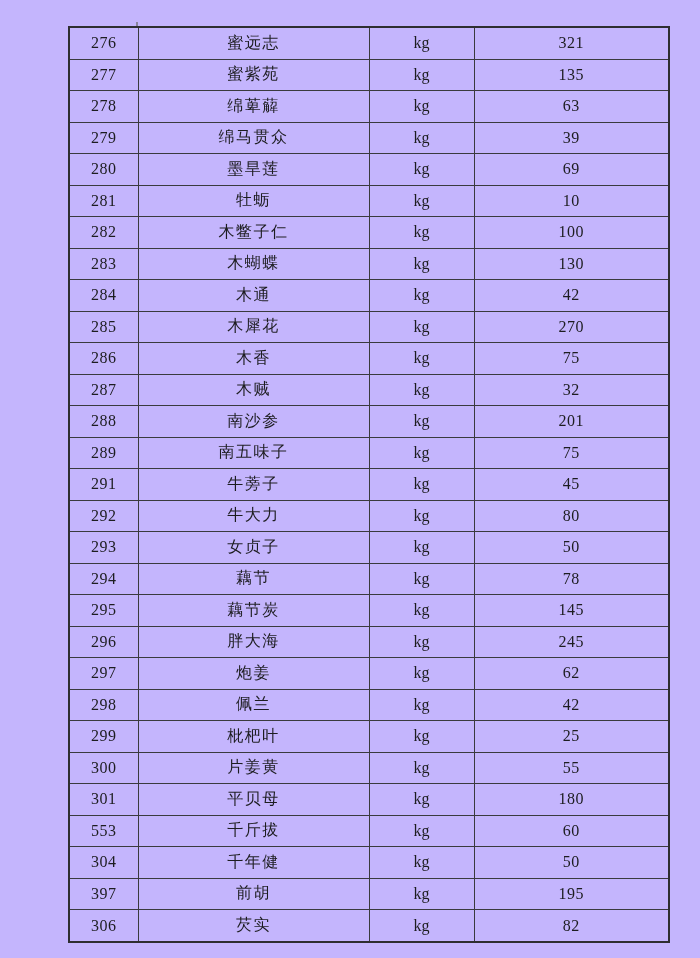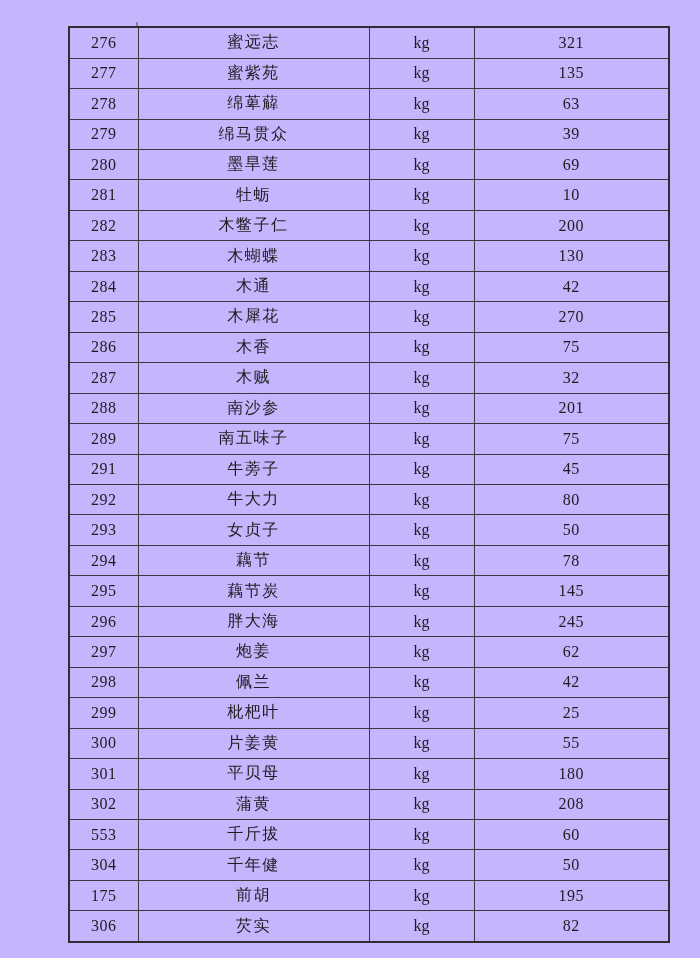--- a/index.html
+++ b/index.html
@@ -112,21 +112,21 @@
         <tr>
           <td class="cell-no">281</td>
           <td class="cell-name">牡蛎</td>
           <td class="cell-unit">kg</td>
           <td class="cell-qty">10</td>
         </tr>
         <tr>
           <td class="cell-no">282</td>
           <td class="cell-name">木鳖子仁</td>
           <td class="cell-unit">kg</td>
-          <td class="cell-qty">200</td>
+          <td class="cell-qty">100</td>
         </tr>
         <tr>
           <td class="cell-no">283</td>
           <td class="cell-name">木蝴蝶</td>
           <td class="cell-unit">kg</td>
           <td class="cell-qty">130</td>
         </tr>
         <tr>
           <td class="cell-no">284</td>
           <td class="cell-name">木通</td>
@@ -223,39 +223,33 @@
           <td class="cell-unit">kg</td>
           <td class="cell-qty">55</td>
         </tr>
         <tr>
           <td class="cell-no">301</td>
           <td class="cell-name">平贝母</td>
           <td class="cell-unit">kg</td>
           <td class="cell-qty">180</td>
         </tr>
         <tr>
-          <td class="cell-no">302</td>
-          <td class="cell-name">蒲黄</td>
-          <td class="cell-unit">kg</td>
-          <td class="cell-qty">208</td>
-        </tr>
-        <tr>
           <td class="cell-no">553</td>
           <td class="cell-name">千斤拔</td>
           <td class="cell-unit">kg</td>
           <td class="cell-qty">60</td>
         </tr>
         <tr>
           <td class="cell-no">304</td>
           <td class="cell-name">千年健</td>
           <td class="cell-unit">kg</td>
           <td class="cell-qty">50</td>
         </tr>
         <tr>
-          <td class="cell-no">175</td>
+          <td class="cell-no">397</td>
           <td class="cell-name">前胡</td>
           <td class="cell-unit">kg</td>
           <td class="cell-qty">195</td>
         </tr>
         <tr>
           <td class="cell-no">306</td>
           <td class="cell-name">芡实</td>
           <td class="cell-unit">kg</td>
           <td class="cell-qty">82</td>
         </tr>

